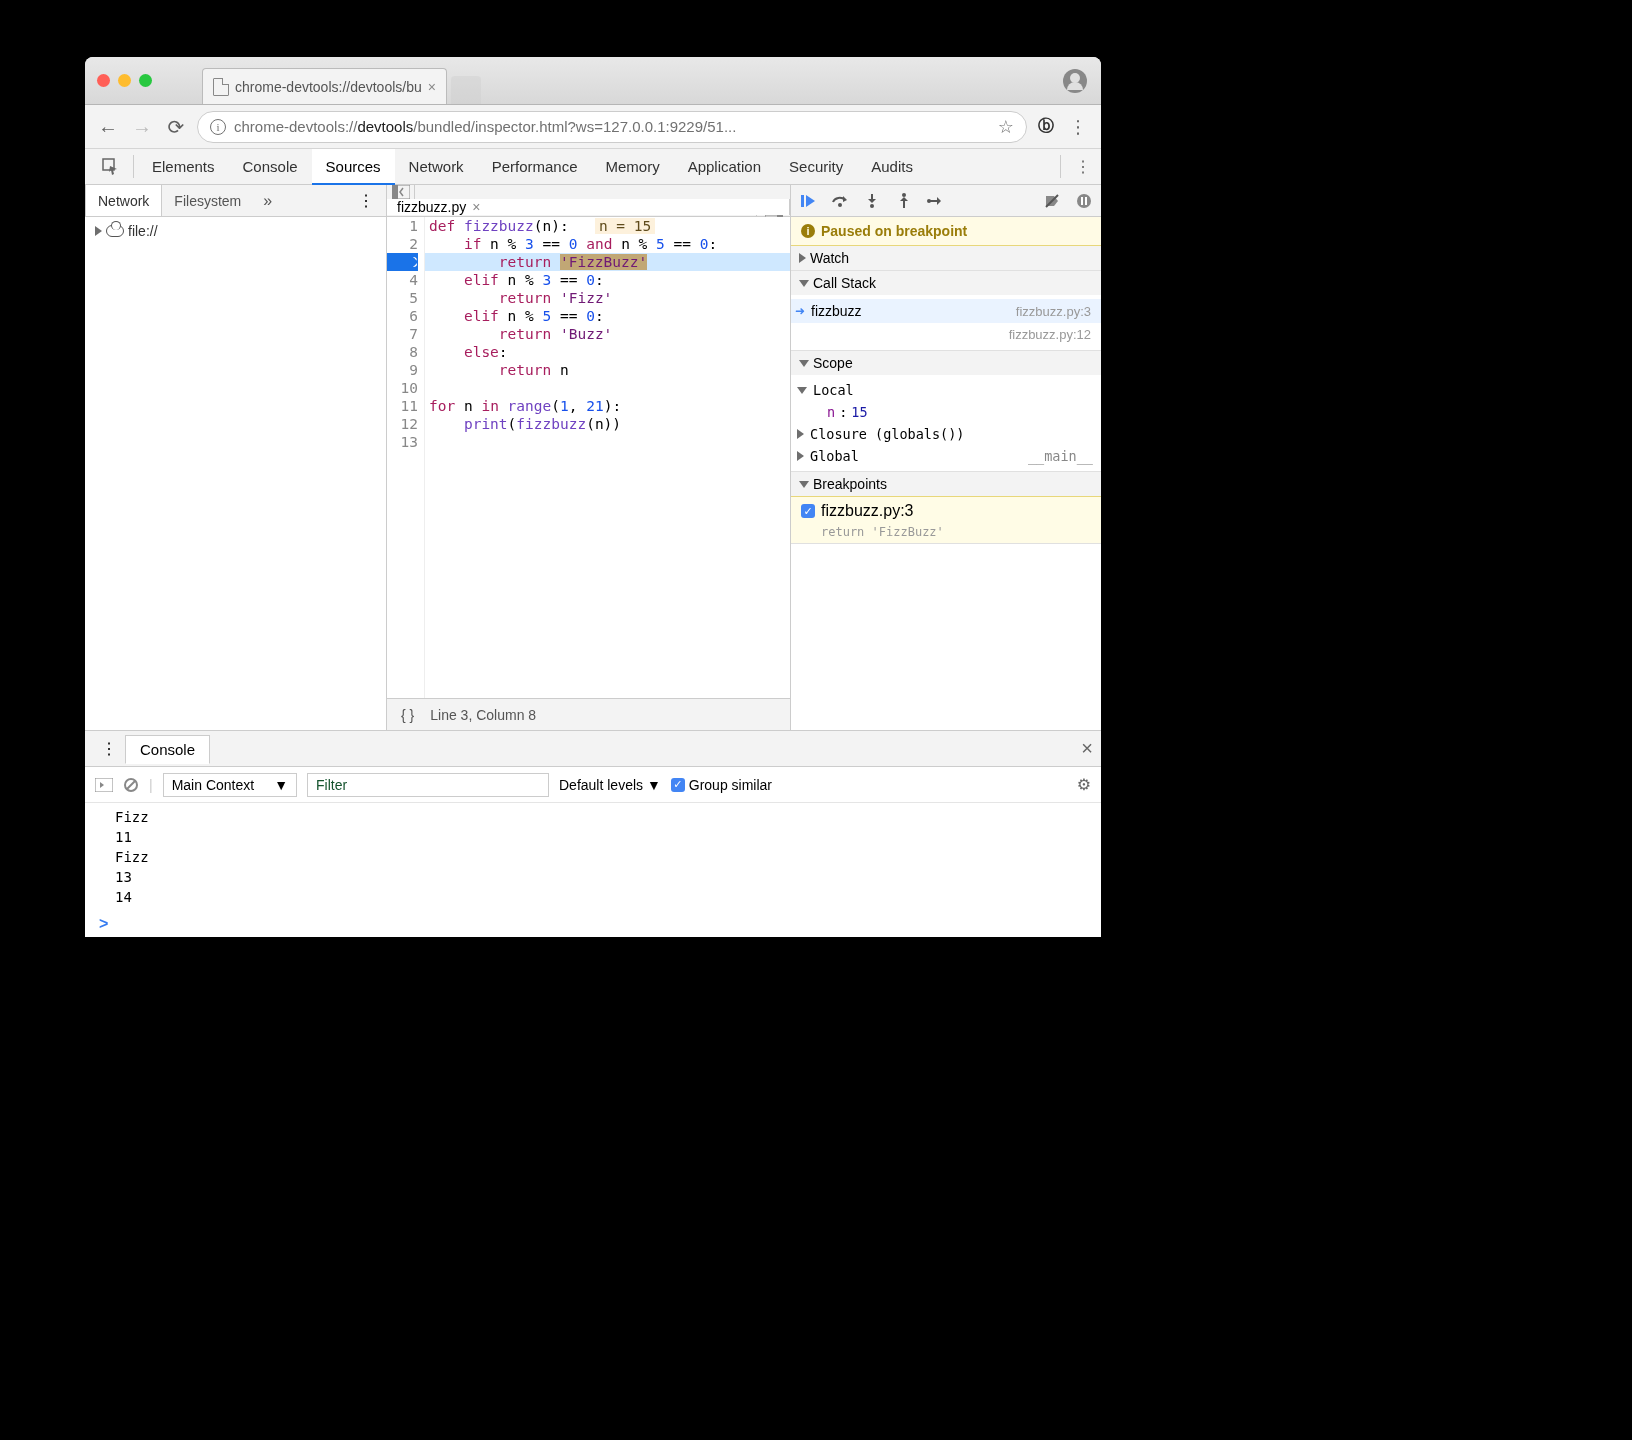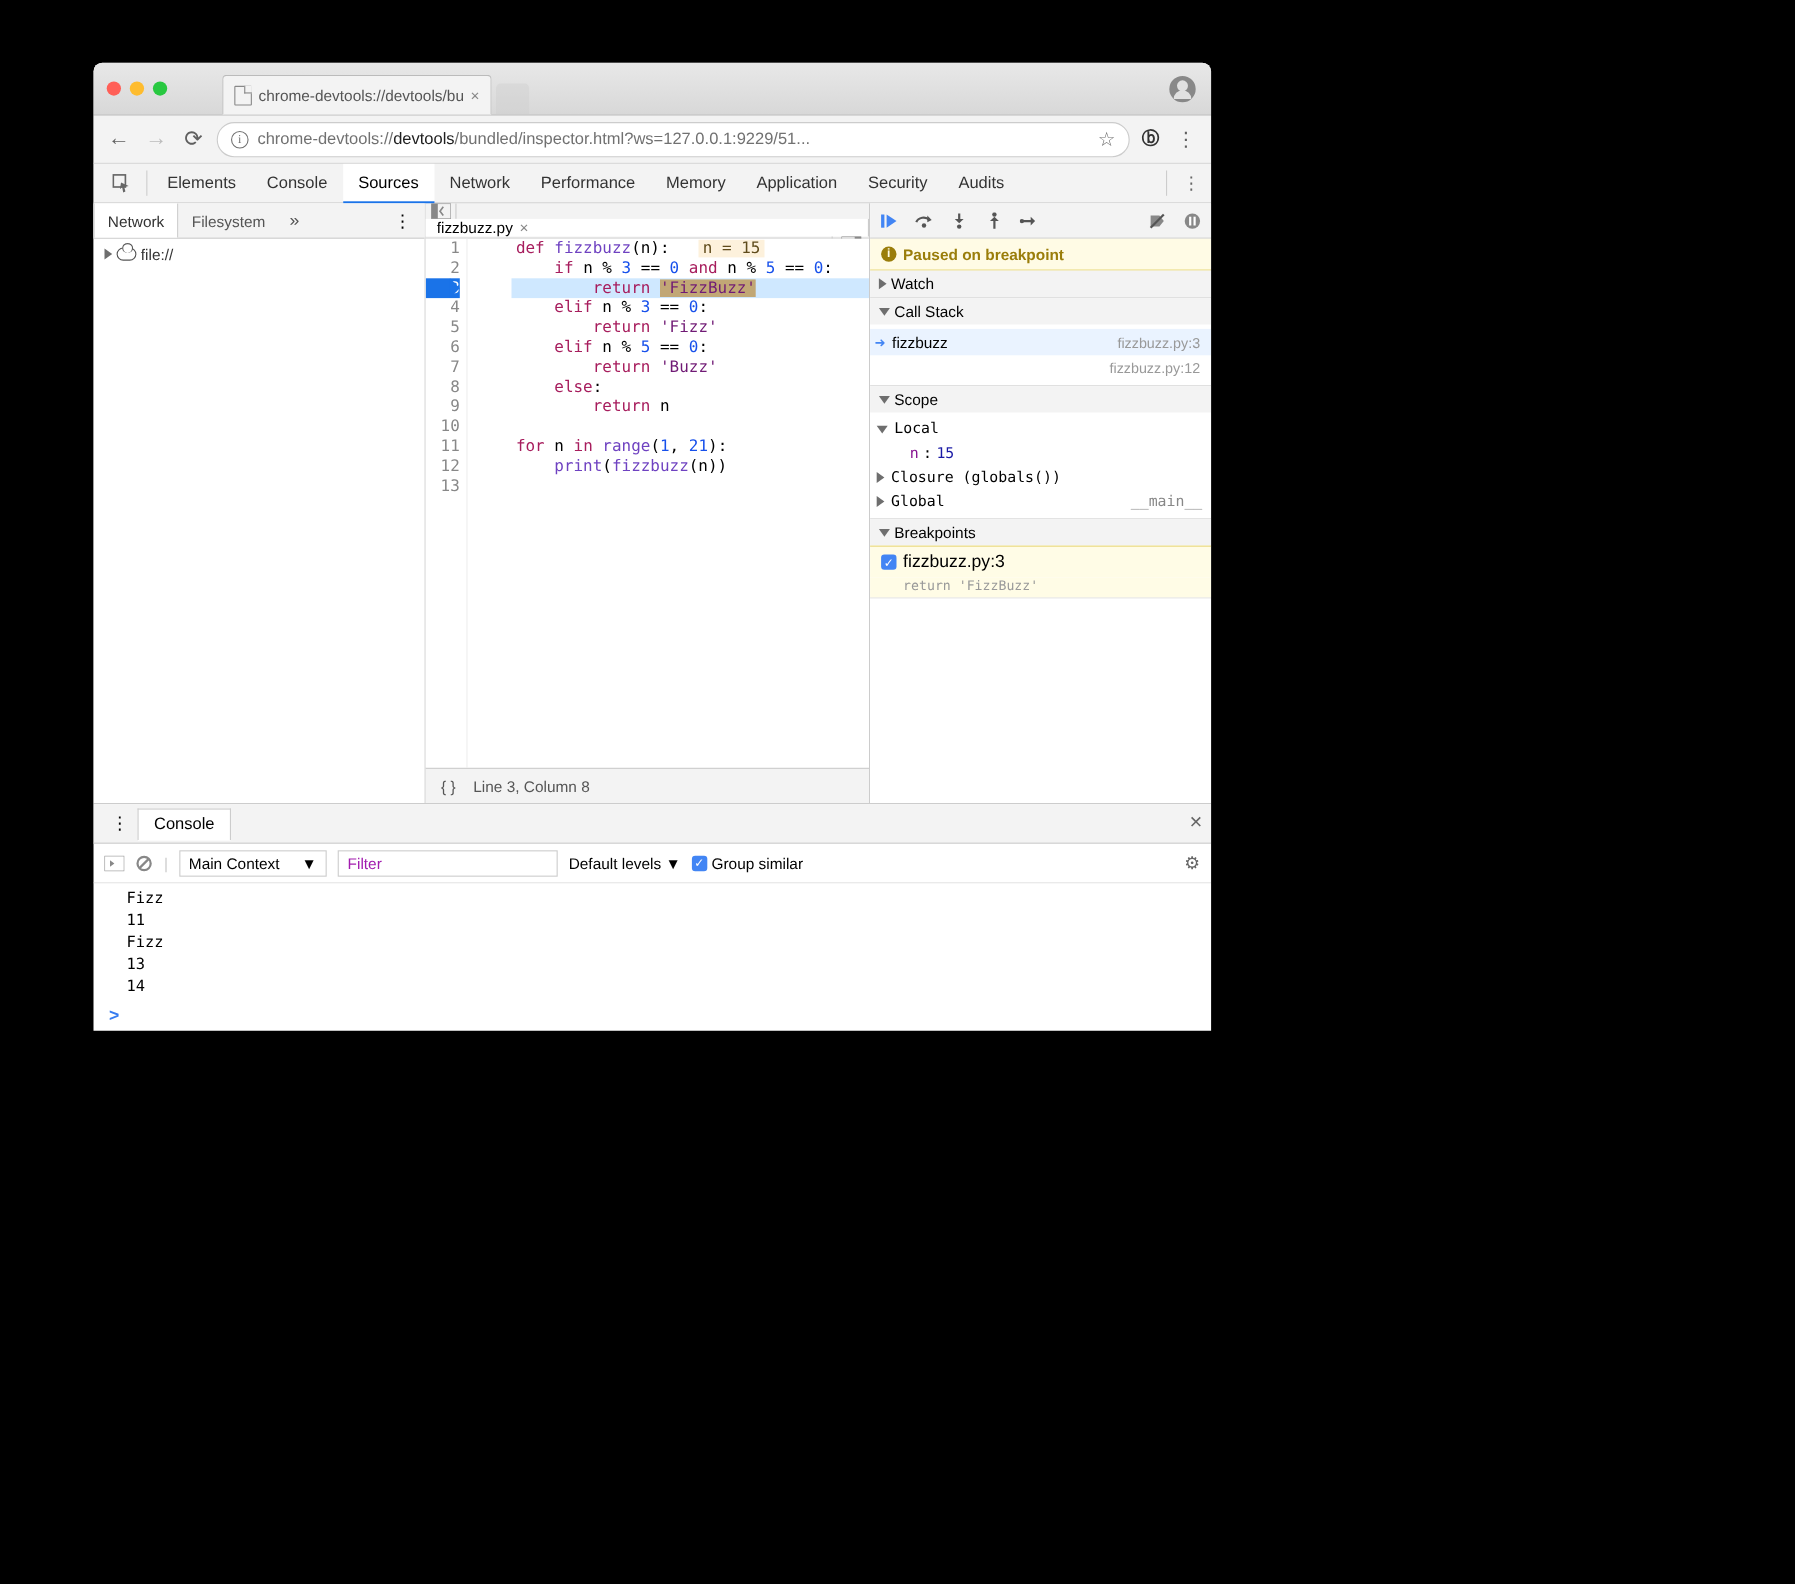--- a/index.html
+++ b/index.html
@@ -49,21 +49,21 @@
 .mp-tabs { height:32px; background:#f3f3f3; border-bottom:1px solid #ccc; display:flex; align-items:stretch;flex-direction:column; }
 .mp-nav { width:28px; display:flex; align-items:center; justify-content:center; border-right:1px solid #ccc; color:#666; }
 .mp-tab { padding:0 10px; display:flex; align-items:center; gap:6px; font-size:14px; background:#fff; border-right:1px solid #ccc; }
 .mp-run { margin-left:auto; width:34px; display:flex; align-items:center; justify-content:center; border-left:1px solid #ccc; }
 .code { flex:1; display:flex; font-family: Menlo, Consolas, monospace; font-size:14.5px; line-height:18px; background:#fff; overflow:hidden; }
 .gutter { width:38px; background:#fff; text-align:right; color:#888; padding-right:6px; border-right:1px solid #eee; }
 .gutter .ln { height:18px; }
 .gutter .ln.bp { background:#1a73e8; color:#fff; position:relative; }
 .gutter .ln.bp::after { content:""; position:absolute; right:-9px; top:0; border:9px solid transparent; border-left-color:#1a73e8; }
 .src { flex:1; }
-.src .line { height:18px; white-space:pre; padding-left:4px;margin-left:40px; }
+.src .line { height:18px; white-space:pre; padding-left:4px; }
 .src .line.hl { background:#cfe8ff; }
 .kw { color:#a71d5d; } .str { color:#701a75; } .num { color:#1750eb; } .fn { color:#6f42c1; } .op { color:#000; }
 .hint { background:#fdf1dc; color:#5f4b1b; padding:0 4px; font-style:normal; }
 .exec-hl { background:#c1a775; }
 .status { height:32px; border-top:1px solid #ccc; background:#f3f3f3; display:flex; align-items:center; padding:0 14px; gap:16px; font-size:14px; color:#555; }
 
 .rightpane { width:310px; display:flex; flex-direction:column; background:#fff; }
 .dbg-toolbar { height:32px; background:#f3f3f3; border-bottom:1px solid #ccc; display:flex; align-items:center; padding:0 6px; gap:10px; }
 .dbg-btn { width:22px; height:22px; display:flex; align-items:center; justify-content:center; color:#555; cursor:pointer; }
 .dbg-btn.resume { color:#4285f4; }
@@ -86,21 +86,21 @@
 .chk { width:14px; height:14px; background:#4285f4; border-radius:3px; display:flex; align-items:center; justify-content:center; color:#fff; font-size:11px; }
 .bp-sub { background:#fffce6; padding:0 10px 4px 30px; font-family:Menlo,monospace; font-size:12px; color:#999; overflow:hidden; white-space:nowrap; }
 
 .drawer { border-top:1px solid #ccc; display:flex; flex-direction:column; }
 .dr-tabs { height:36px; background:#f3f3f3; border-bottom:1px solid #ccc; display:flex; align-items:center; padding:0 8px; }
 .dr-dots { padding:0 8px; }
 .dr-tab { padding:5px 14px; background:#fff; border:1px solid #ccc; border-bottom-color:#fff; margin-bottom:-1px; font-size:15px; }
 .dr-close { margin-left:auto; font-size:20px; color:#666; cursor:pointer; }
 .con-toolbar { height:36px; border-bottom:1px solid #e5e5e5; display:flex; align-items:center; padding:0 10px; gap:10px; font-size:14px; }
 .con-sel { border:1px solid #ccc; padding:3px 8px; display:flex; align-items:center; gap:20px; }
-.con-filter { border:1px solid #ccc; padding:3px 8px; width:200px; color:#a21caf; }
+.con-filter { border:1px solid #ccc; padding:3px 8px; width:242px; color:#14532d; }
 .con-chk { display:flex; align-items:center; gap:4px; }
 .gear { margin-left:auto; font-size:16px; color:#666; cursor:pointer; }
 .con-out { font-family:Menlo,monospace; font-size:14px; padding:4px 0; }
 .con-line { padding:2px 14px 2px 30px; }
 .con-prompt { padding:4px 14px; color:#367cf1; font-weight:600; }
 .doc-ic { width:16px; height:18px; border:1.5px solid #888; border-radius:1px; position:relative; }
 .doc-ic::after { content:""; position:absolute; top:-1px; right:-1px; width:6px; height:6px; background:#f3f3f3; border-left:1.5px solid #888; border-bottom:1.5px solid #888; }
 .x { cursor:pointer; color:#888; }
 svg { display:block; }
 </style>

